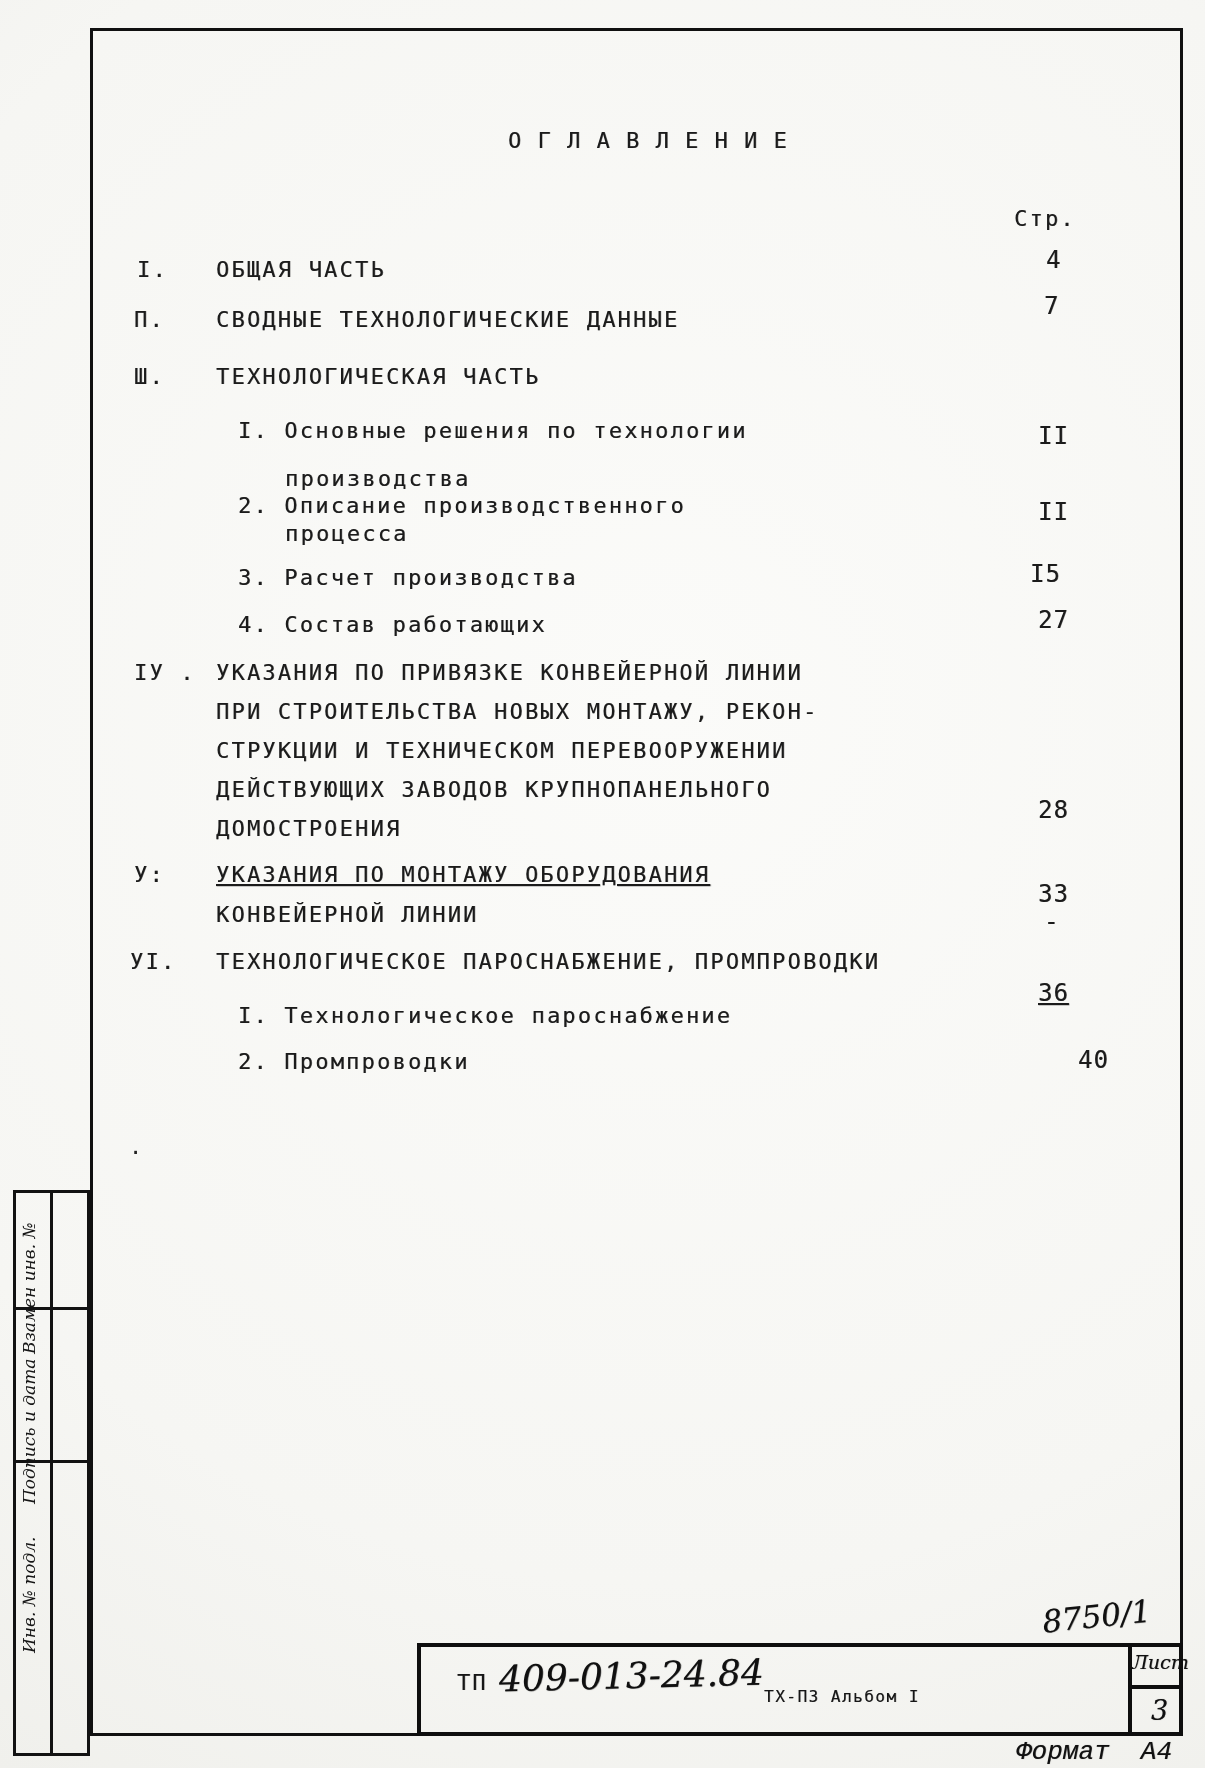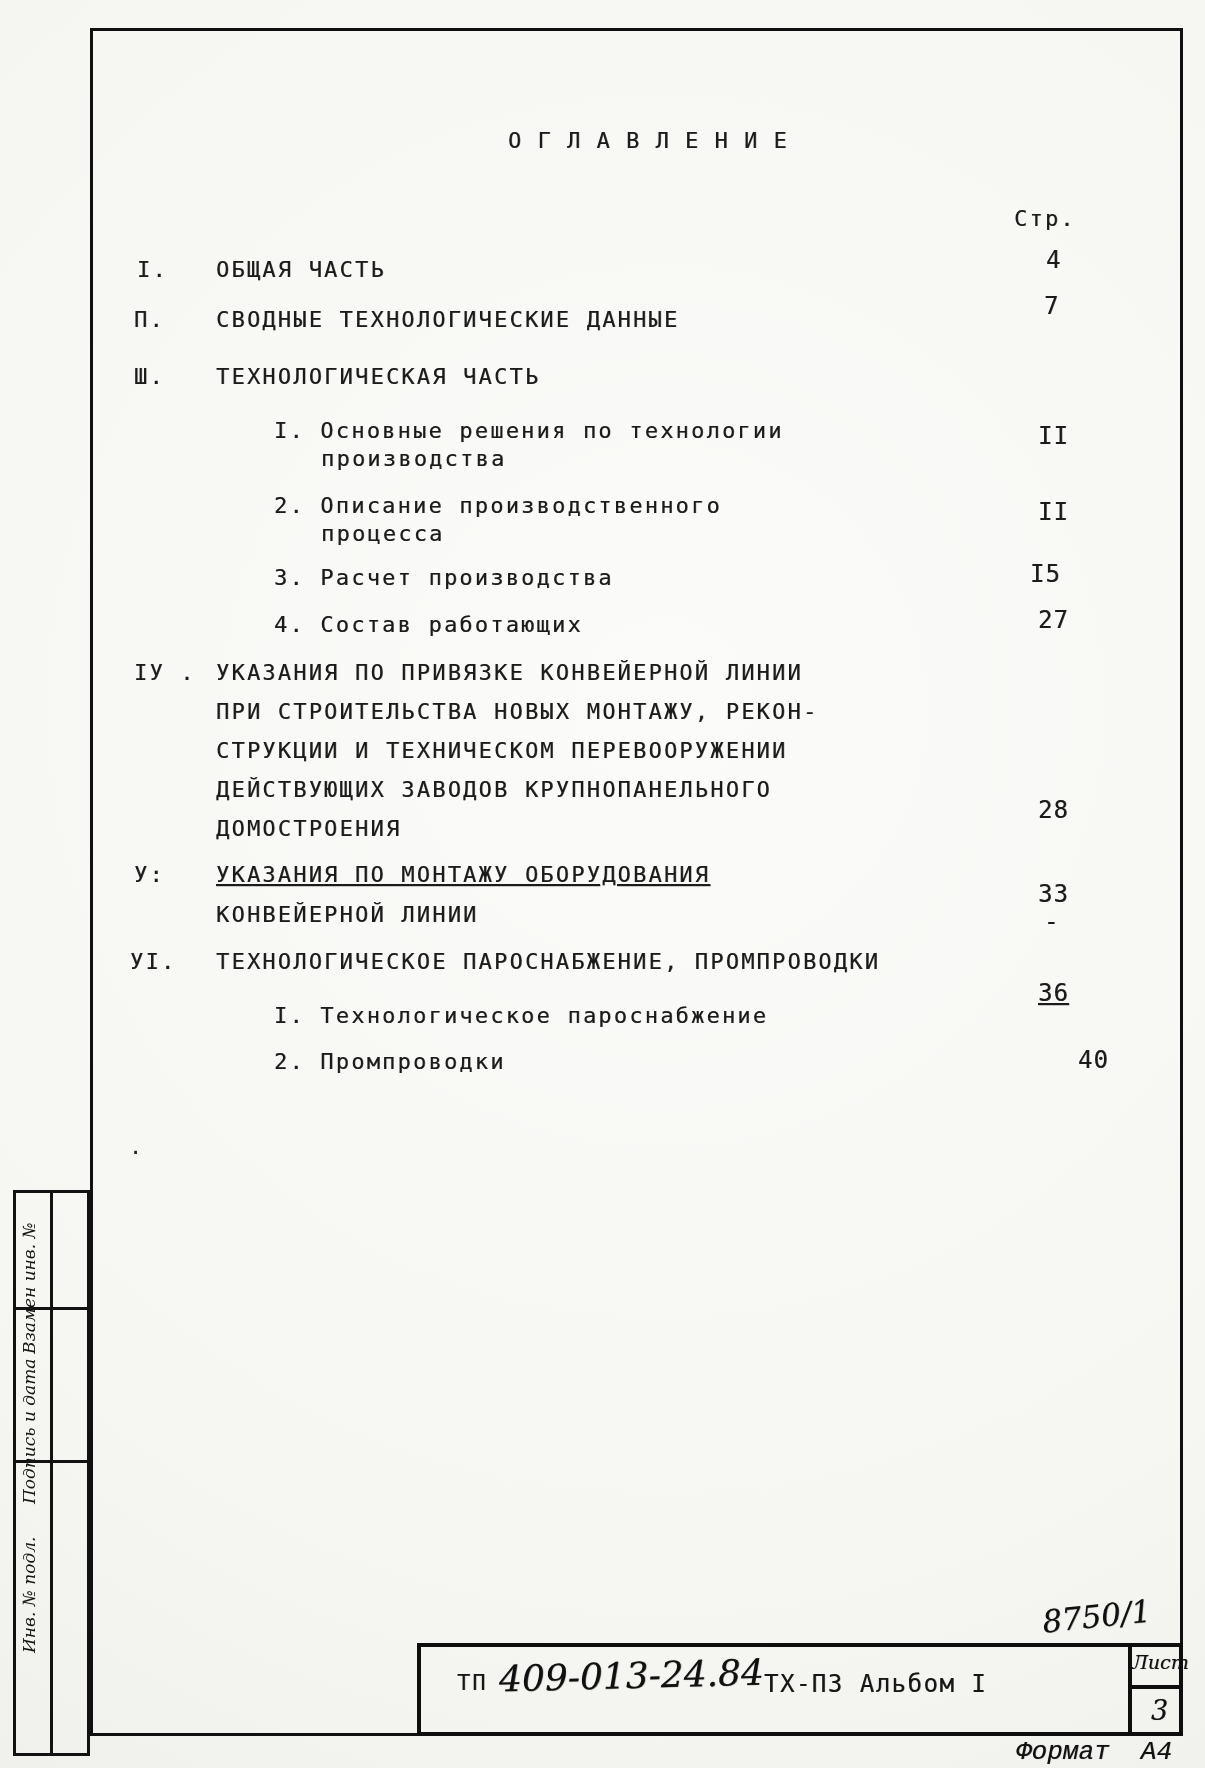--- a/index.html
+++ b/index.html
@@ -35,34 +35,34 @@
   }
   .titleblock .vdiv{position:absolute;top:0;bottom:0;left:707px;width:4px;background:#0e0e0e;}
   .titleblock .hdiv{position:absolute;left:707px;right:0;top:38px;height:4px;background:#0e0e0e;}
   
   .tw,.sub,.pg,.ttl{
     position:absolute;color:#1b1b1b;white-space:pre;
     font-family:"DejaVu Sans Mono", monospace;
     text-shadow:0.5px 0.4px 0.6px rgba(25,25,25,0.55);
   }
   .tw{font-size:22px;letter-spacing:2.2px;}
-  .sub{font-size:22px;letter-spacing:2.2px;margin-left:36px;}
+  .sub{font-size:22px;letter-spacing:2.2px;}
   .ttl{font-size:22px;letter-spacing:1.5px;}
   .pg{font-size:24px;letter-spacing:1px;}
   .dotmark{position:absolute;color:#222;font-size:22px;}
   .hand{
     font-family:"DejaVu Serif", serif;font-style:italic;color:#101010;
     position:absolute;white-space:pre;
     text-shadow:0.4px 0.4px 0.7px rgba(15,15,15,0.6);
   }
   .tb-prefix{left:36px;top:23px;font-size:22px;letter-spacing:2px;
     font-family:"DejaVu Sans Mono",monospace;position:absolute;color:#161616;
     text-shadow:0.5px 0.4px 0.6px rgba(25,25,25,0.55);}
   .tb-num{left:78px;top:8px;font-size:36px;transform:rotate(-1.5deg);}
-  .tb-code{left:343px;top:23px;font-size:24px;letter-spacing:1.5px;
+  .tb-code{left:343px;top:40px;font-size:16px;letter-spacing:1.5px;
     font-family:"DejaVu Sans Mono",monospace;position:absolute;color:#161616;
     text-shadow:0.5px 0.4px 0.6px rgba(25,25,25,0.55);}
   .tb-sheetlabel{left:711px;top:4px;width:55px;text-align:center;font-size:19px;}
   .tb-sheetnum{left:711px;top:48px;width:55px;text-align:center;font-size:27px;}
   .stamp{left:1042px;top:1598px;font-size:31px;transform:rotate(-6deg);}
   .format{left:1016px;top:1737px;font-size:26px;font-family:Liberation Mono, monospace;}
 </style>
 </head>
 <body>
 
@@ -76,21 +76,21 @@
       <div class="pg" style="left: 1046px; top: 246px;">4</div>
       <div class="tw" style="left: 137px; top: 257px;">I.</div>
       <div class="tw" style="left: 216px; top: 257px;">ОБЩАЯ ЧАСТЬ</div>
       <div class="pg" style="left: 1044px; top: 292px;">7</div>
       <div class="tw" style="left: 134px; top: 307px;">П.</div>
       <div class="tw" style="left: 216px; top: 307px;">СВОДНЫЕ ТЕХНОЛОГИЧЕСКИЕ ДАННЫЕ</div>
       <div class="tw" style="left: 134px; top: 364px;">Ш.</div>
       <div class="tw" style="left: 216px; top: 364px;">ТЕХНОЛОГИЧЕСКАЯ ЧАСТЬ</div>
       <div class="sub" style="left: 238px; top: 418px;">I. Основные решения по технологии</div>
       <div class="pg" style="left: 1038px; top: 422px;">II</div>
-      <div class="sub" style="left: 285px; top: 446px;">производства</div>
+      <div class="sub" style="left: 285px; top: 466px;">производства</div>
       <div class="sub" style="left: 238px; top: 493px; text-align: center;">2. Описание производственного</div>
       <div class="pg" style="left: 1038px; top: 498px;">II</div>
       <div class="sub" style="left: 285px; top: 521px;">процесса</div>
       <div class="pg" style="left: 1030px; top: 560px;">I5</div>
       <div class="sub" style="left: 238px; top: 565px;">3. Расчет производства</div>
       <div class="pg" style="left: 1038px; top: 606px;">27</div>
       <div class="sub" style="left: 238px; top: 612px;">4. Состав работающих</div>
       <div class="tw" style="left: 134px; top: 660px;">IУ .</div>
       <div class="tw" style="left: 216px; top: 660px;">УКАЗАНИЯ ПО ПРИВЯЗКЕ КОНВЕЙЕРНОЙ ЛИНИИ</div>
       <div class="tw" style="left: 216px; top: 699px;">ПРИ СТРОИТЕЛЬСТВА НОВЫХ МОНТАЖУ, РЕКОН-</div>

